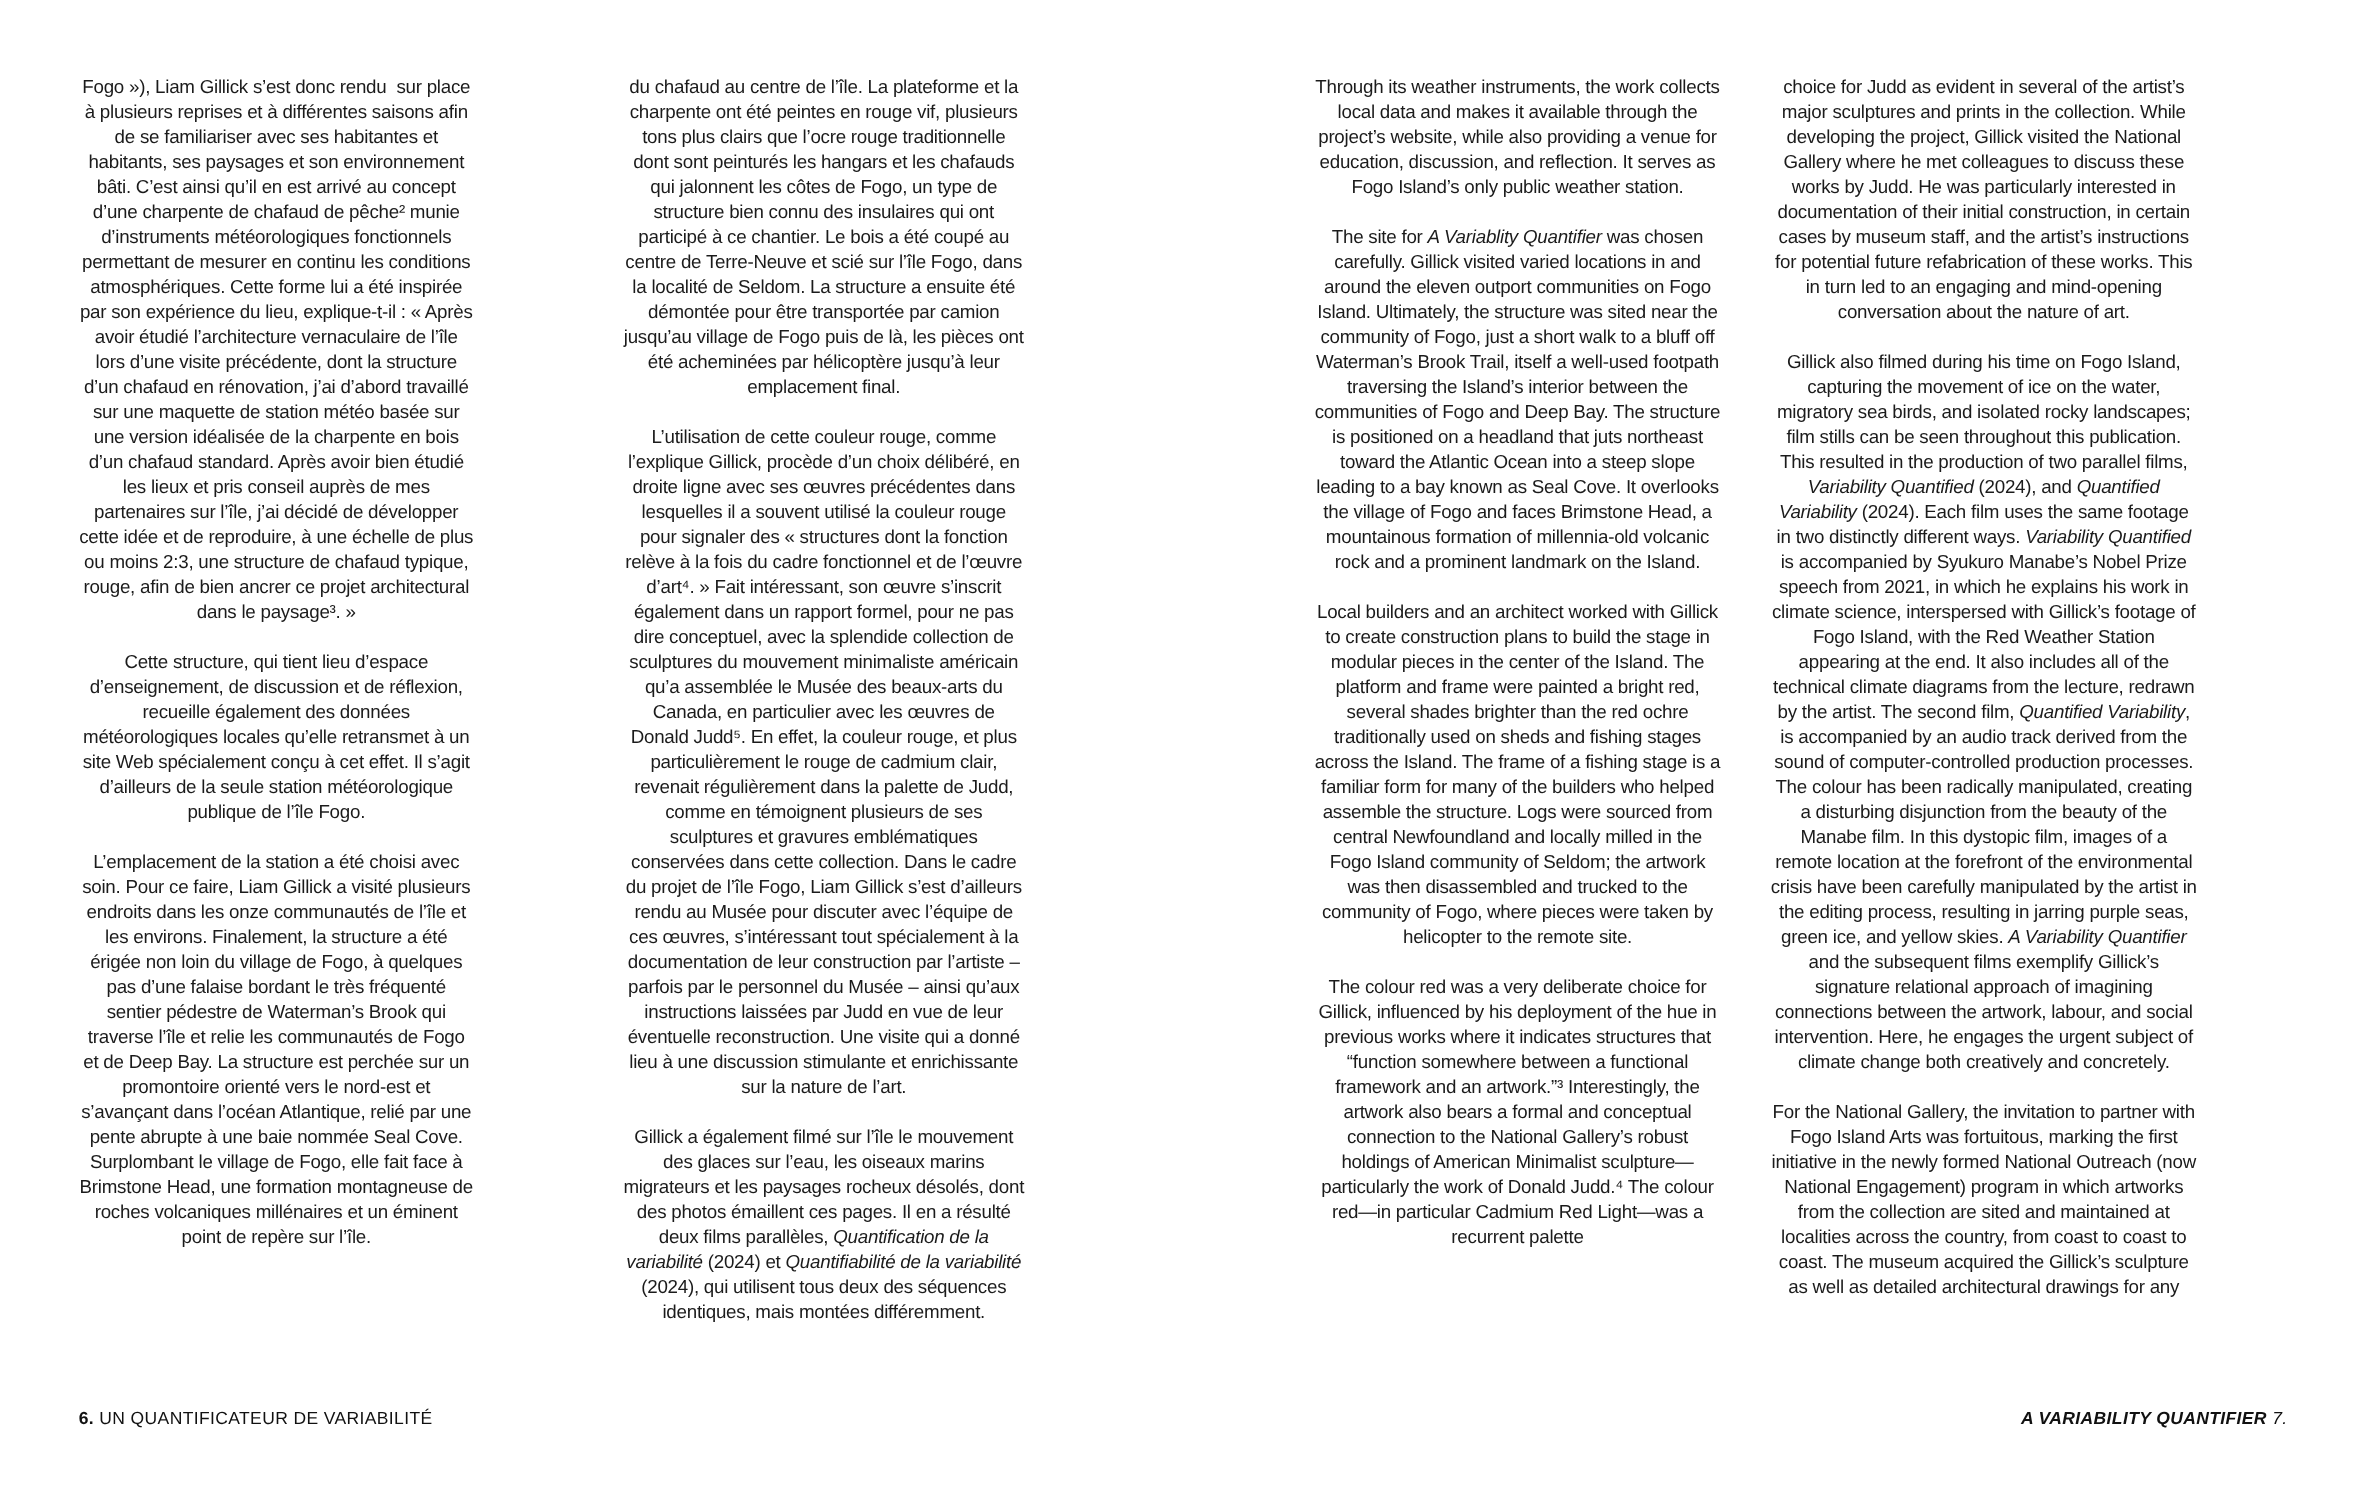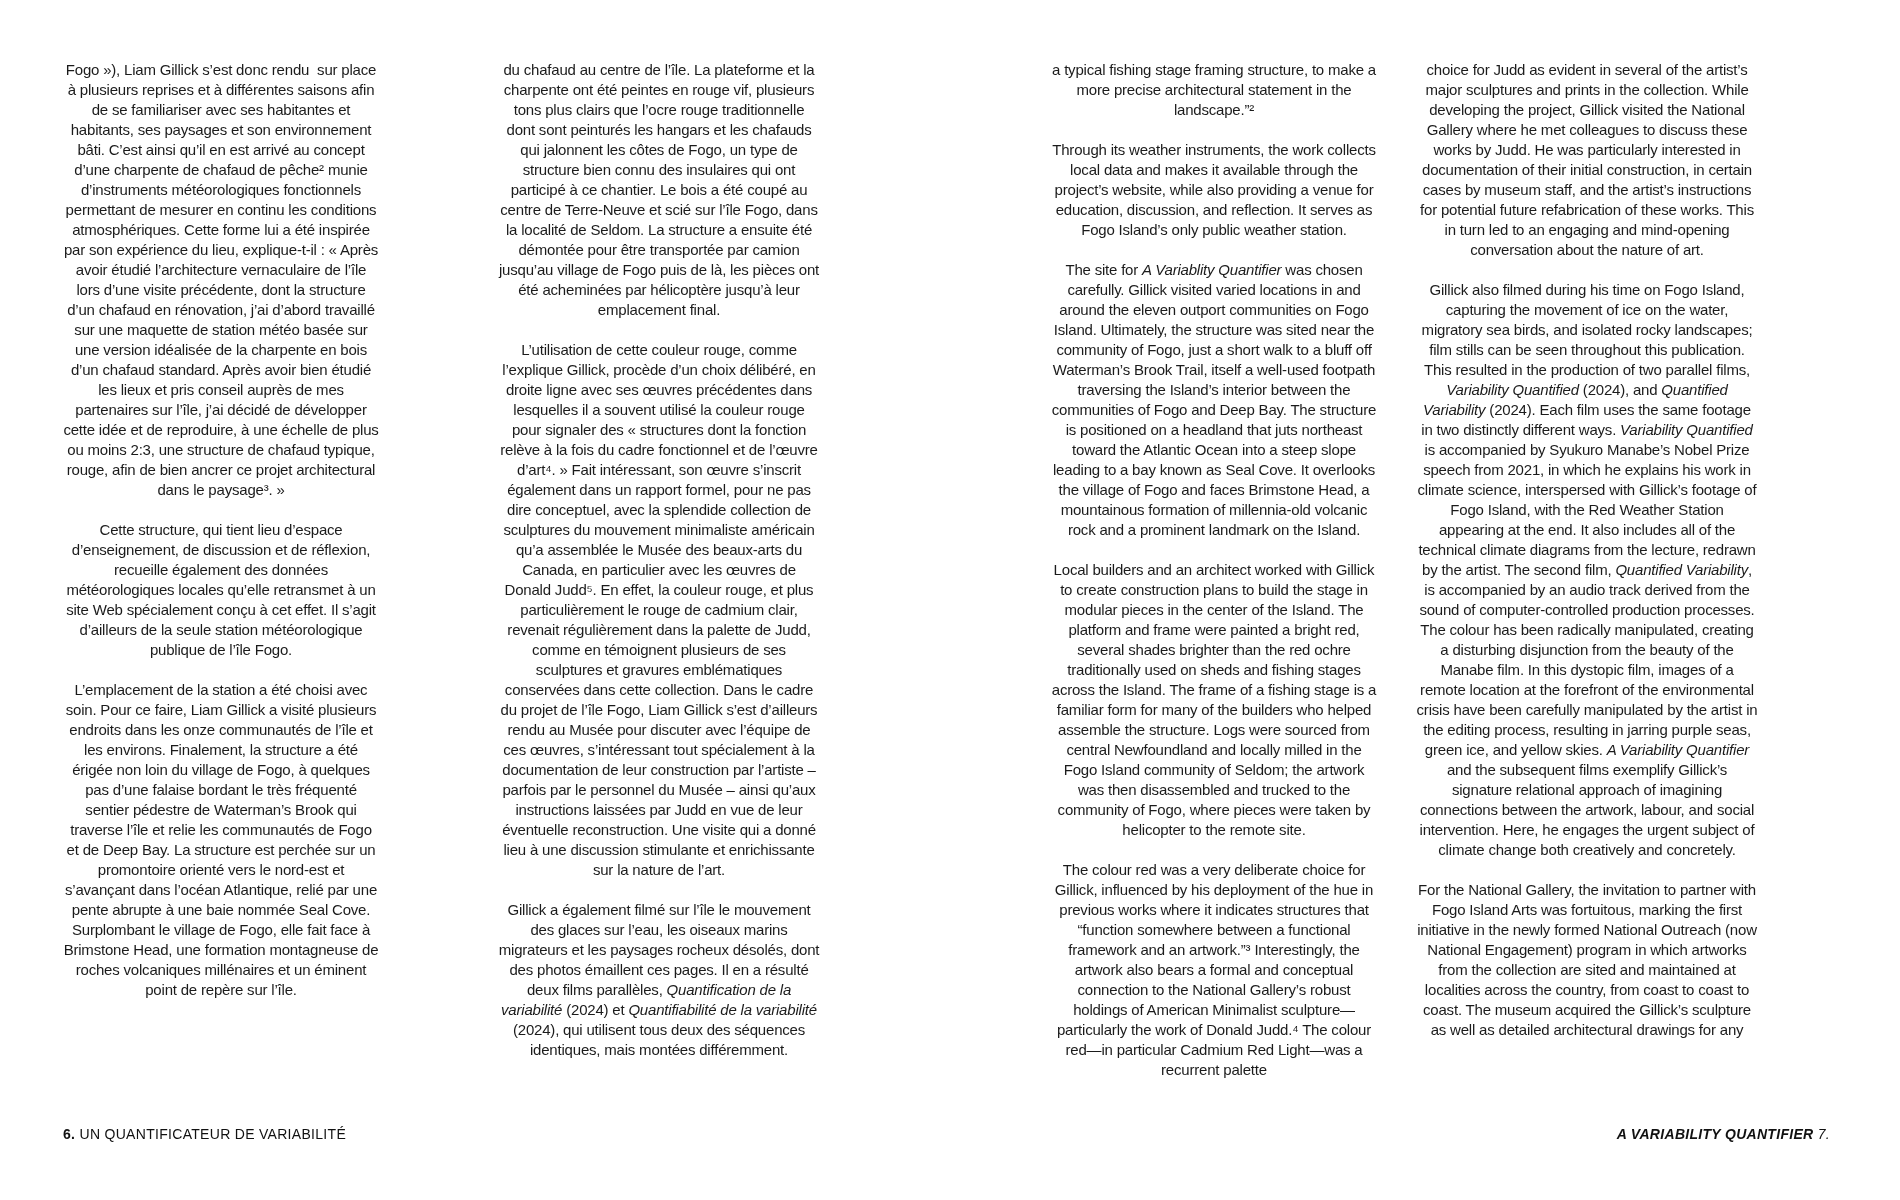--- a/index.html
+++ b/index.html
@@ -47,21 +47,20 @@
     <p><span>L’emplacement de la station a été choisi avec soin. Pour ce faire, Liam Gillick a visité plusieurs endroits dans les onze communautés de l’île et les environs. Finalement, la structure a été érigée non loin du village de Fogo, à quelques pas d’une falaise bordant le très fréquenté sentier pédestre de Waterman’s Brook qui traverse l’île et relie les communautés de Fogo et de Deep Bay. La structure est perchée sur un promontoire orienté vers le nord-est et s’avançant dans l’océan Atlantique, relié par une pente abrupte à une baie nommée Seal Cove. Surplombant le village de Fogo, elle fait face à Brimstone Head, une formation montagneuse de roches volcaniques millénaires et un éminent point de repère sur l’île.</span></p>
   </section>
 
 <section class="column col-2">
     <p><span>du chafaud au centre de l’île. La plateforme et la charpente ont été peintes en rouge vif, plusieurs tons plus clairs que l’ocre rouge traditionnelle dont sont peinturés les hangars et les chafauds qui jalonnent les côtes de Fogo, un type de structure bien connu des insulaires qui ont participé à ce chantier. Le bois a été coupé au centre de Terre-Neuve et scié sur l’île Fogo, dans la localité de Seldom. La structure a ensuite été démontée pour être transportée par camion jusqu’au village de Fogo puis de là, les pièces ont été acheminées par hélicoptère jusqu’à leur emplacement final.</span></p>
     <p><span>L’utilisation de cette couleur rouge, comme l’explique Gillick, procède d’un choix délibéré, en droite ligne avec ses œuvres précédentes dans lesquelles il a souvent utilisé la couleur rouge pour signaler des « structures dont la fonction relève à la fois du cadre fonctionnel et de l’œuvre d’art⁴. » Fait intéressant, son œuvre s’inscrit également dans un rapport formel, pour ne pas dire conceptuel, avec la splendide collection de sculptures du mouvement minimaliste américain qu’a assemblée le Musée des beaux-arts du Canada, en particulier avec les œuvres de Donald Judd⁵. En effet, la couleur rouge, et plus particulièrement le rouge de cadmium clair, revenait régulièrement dans la palette de Judd, comme en témoignent plusieurs de ses sculptures et gravures emblématiques conservées dans cette collection. Dans le cadre du projet de l’île Fogo, Liam Gillick s’est d’ailleurs rendu au Musée pour discuter avec l’équipe de ces œuvres, s’intéressant tout spécialement à la documentation de leur construction par l’artiste – parfois par le personnel du Musée – ainsi qu’aux instructions laissées par Judd en vue de leur éventuelle reconstruction. Une visite qui a donné lieu à une discussion stimulante et enrichissante sur la nature de l’art.</span></p>
     <p><span>Gillick a également filmé sur l’île le mouvement des glaces sur l’eau, les oiseaux marins migrateurs et les paysages rocheux désolés, dont des photos émaillent ces pages. Il en a résulté deux films parallèles, </span><i>Quantification de la variabilité</i><span> (2024) et </span><i>Quantifiabilité de la variabilité</i><span> (2024), qui utilisent tous deux des séquences identiques, mais montées différemment.</span></p>
   </section>
 
 <section class="column col-3">
-    <p><span>a typical fishing stage framing structure, to make a more precise architectural statement in the landscape.”²</span></p>
     <p><span>Through its weather instruments, the work collects local data and makes it available through the project’s website, while also providing a venue for education, discussion, and reflection. It serves as Fogo Island’s only public weather station.</span></p>
     <p><span>The site for </span><i>A Variablity Quantifier</i><span> was chosen carefully. Gillick visited varied locations in and around the eleven outport communities on Fogo Island. Ultimately, the structure was sited near the community of Fogo, just a short walk to a bluff off Waterman’s Brook Trail, itself a well-used footpath traversing the Island’s interior between the communities of Fogo and Deep Bay. The structure is positioned on a headland that juts northeast toward the Atlantic Ocean into a steep slope leading to a bay known as Seal Cove. It overlooks the village of Fogo and faces Brimstone Head, a mountainous formation of millennia-old volcanic rock and a prominent landmark on the Island.</span></p>
     <p><span>Local builders and an architect worked with Gillick to create construction plans to build the stage in modular pieces in the center of the Island. The platform and frame were painted a bright red, several shades brighter than the red ochre traditionally used on sheds and fishing stages across the Island. The frame of a fishing stage is a familiar form for many of the builders who helped assemble the structure. Logs were sourced from central Newfoundland and locally milled in the Fogo Island community of Seldom; the artwork was then disassembled and trucked to the community of Fogo, where pieces were taken by helicopter to the remote site.</span></p>
     <p><span>The colour red was a very deliberate choice for Gillick, influenced by his deployment of the hue in previous works where it indicates structures that “function somewhere between a functional framework and an artwork.”³ Interestingly, the artwork also bears a formal and conceptual connection to the National Gallery’s robust holdings of American Minimalist sculpture—particularly the work of Donald Judd.⁴ The colour red—in particular Cadmium Red Light—was a recurrent palette</span></p>
   </section>
 
 <section class="column col-4">
     <p><span>choice for Judd as evident in several of the artist’s major sculptures and prints in the collection. While developing the project, Gillick visited the National Gallery where he met colleagues to discuss these works by Judd. He was particularly interested in documentation of their initial construction, in certain cases by museum staff, and the artist’s instructions for potential future refabrication of these works. This in turn led to an engaging and mind-opening conversation about the nature of art.</span></p>
     <p><span>Gillick also filmed during his time on Fogo Island, capturing the movement of ice on the water, migratory sea birds, and isolated rocky landscapes; film stills can be seen throughout this publication. This resulted in the production of two parallel films, </span><i>Variability Quantified</i><span> (2024), and </span><i>Quantified Variability</i><span> (2024). Each film uses the same footage in two distinctly different ways. </span><i>Variability Quantified</i><span> is accompanied by Syukuro Manabe’s Nobel Prize speech from 2021, in which he explains his work in climate science, interspersed with Gillick’s footage of Fogo Island, with the Red Weather Station appearing at the end. It also includes all of the technical climate diagrams from the lecture, redrawn by the artist. The second film, </span><i>Quantified Variability</i><span>, is accompanied by an audio track derived from the sound of computer-controlled production processes. The colour has been radically manipulated, creating a disturbing disjunction from the beauty of the Manabe film. In this dystopic film, images of a remote location at the forefront of the environmental crisis have been carefully manipulated by the artist in the editing process, resulting in jarring purple seas, green ice, and yellow skies. </span><i>A Variability Quantifier</i><span> and the subsequent films exemplify Gillick’s signature relational approach of imagining connections between the artwork, labour, and social intervention. Here, he engages the urgent subject of climate change both creatively and concretely.</span></p>
     <p><span>For the National Gallery, the invitation to partner with Fogo Island Arts was fortuitous, marking the first initiative in the newly formed National Outreach (now National Engagement) program in which artworks from the collection are sited and maintained at localities across the country, from coast to coast to coast. The museum acquired the Gillick’s sculpture as well as detailed architectural drawings for any</span></p>

